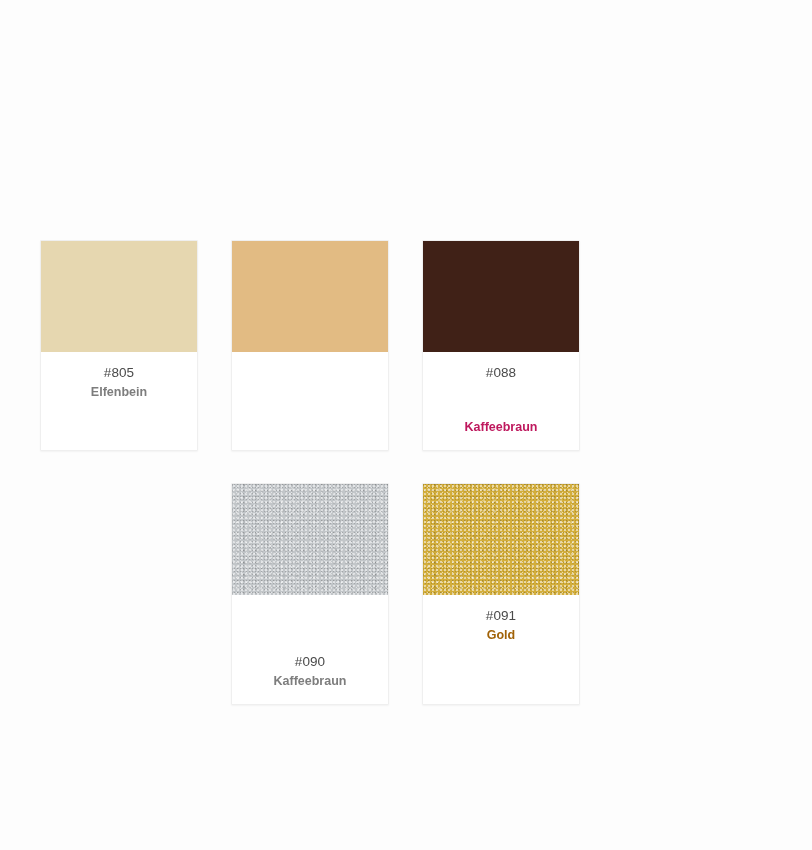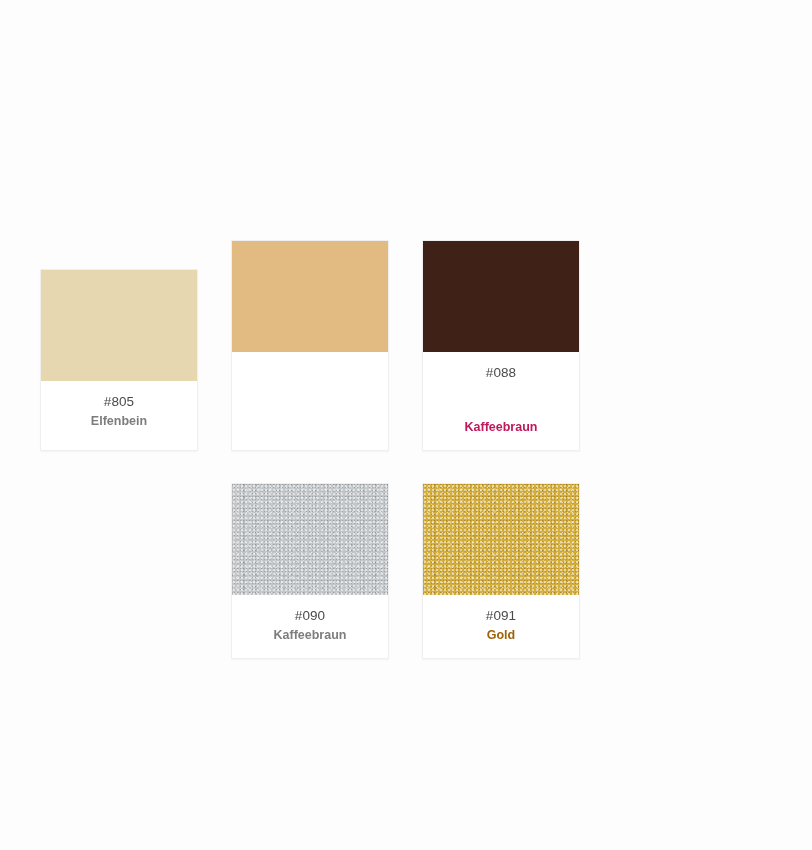--- a/index.html
+++ b/index.html
@@ -111,21 +111,21 @@
 </style>
 </head>
 <body style="background: rgb(253, 253, 253);">
 
 <div class="page">
 
   <div class="swatch-grid">
 
     <div class="grid-row row-1">
 
-      <div class="swatch-card" style="background: rgb(255, 255, 255); border-color: rgb(239, 239, 239); margin-top: 29px;">
+      <div class="swatch-card" style="background: rgb(255, 255, 255); border-color: rgb(239, 239, 239);">
         <div class="swatch-color" style="background-color: rgb(230, 215, 176);"></div>
         <div class="swatch-label">
           <div class="swatch-code" style="color: rgb(74, 74, 74);">#805</div>
           <div class="swatch-name" style="color: rgb(125, 125, 125);">Elfenbein</div>
         </div>
       </div>
 
       <div class="swatch-card" style="background: rgb(255, 255, 255); border-color: rgb(239, 239, 239);">
         <div class="swatch-color" style="background-color: rgb(226, 187, 131);"></div>
       </div>
@@ -139,21 +139,21 @@
         </div>
       </div>
 
     </div>
 
     <div class="grid-row row-2">
 
       <div class="swatch-card" style="background: rgb(255, 255, 255); border-color: rgb(239, 239, 239);">
         <div class="swatch-color metallic" style="background: linear-gradient(100deg, rgb(194, 198, 201) 0%, rgb(194, 198, 201) 30%, rgb(194, 198, 201) 60%, rgb(194, 198, 201) 100%) rgb(194, 198, 201);"></div>
         <div class="swatch-label">
-          <div class="swatch-code" style="color: rgb(74, 74, 74);">#090</div>
+          <div class="swatch-code" style="color: rgb(74, 74, 74); margin-top: 46px;">#090</div>
           <div class="swatch-name" style="color: rgb(125, 125, 125);">Kaffeebraun</div>
         </div>
       </div>
 
       <div class="swatch-card" style="background: rgb(255, 255, 255); border-color: rgb(239, 239, 239);">
         <div class="swatch-color metallic" style="background: linear-gradient(100deg, rgb(211, 174, 60) 0%, rgb(211, 174, 60) 30%, rgb(211, 174, 60) 60%, rgb(211, 174, 60) 100%) rgb(211, 174, 60);"></div>
         <div class="swatch-label">
           <div class="swatch-code" style="color: rgb(74, 74, 74);">#091</div>
           <div class="swatch-name" style="color: #a16207;">Gold</div>
         </div>

